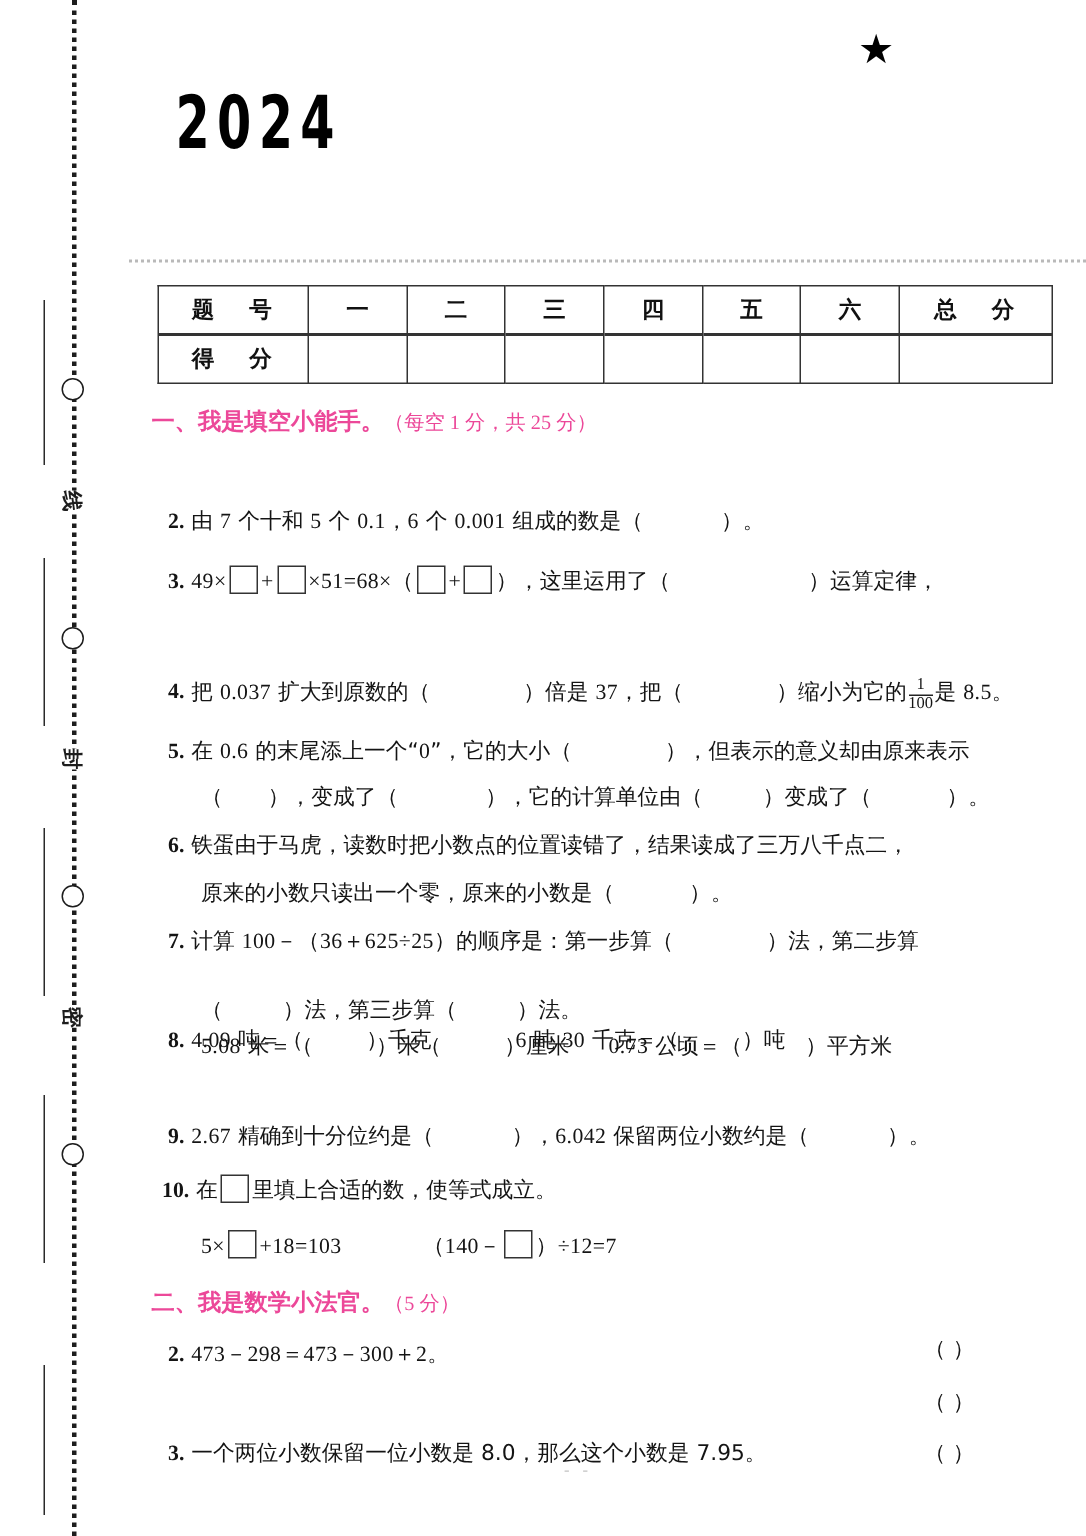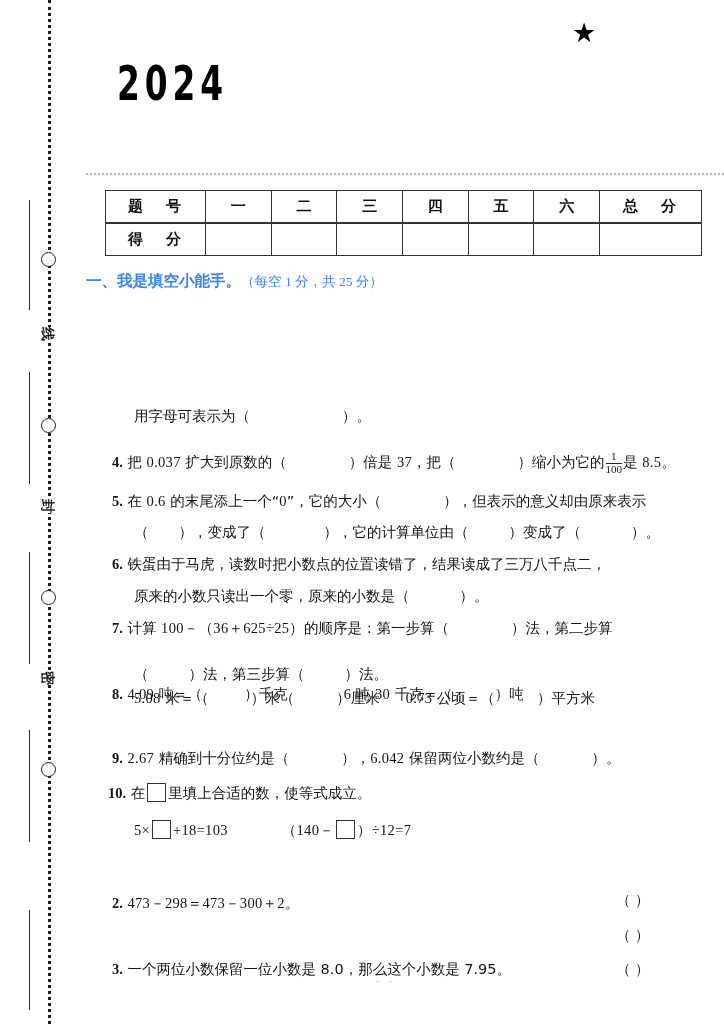--- a/index.html
+++ b/index.html
@@ -112,22 +112,23 @@
   .score-table tr:first-child td { border-bottom-width: 2px; }
   .score-table td.rowhead { width: 90px; letter-spacing: 9px; padding-left: 8px; text-align: center; }
   .score-table td.total   { width: 92px; letter-spacing: 9px; padding-left: 8px; }
 
   
   .sec-head {
     position: absolute;
     font-family: "DejaVu Sans", "Liberation Sans", sans-serif;
     font-weight: bold;
     font-size: 15.5px;
-    color: #3b82f6;
+    color: #ec4899;
     white-space: nowrap;
+    margin-left: 15px;
   }
   .sec-head .pts {
     font-weight: normal;
     font-size: 13.5px;
     font-family: "Liberation Serif", serif;
   }
 
   .q {
     position: absolute;
     font-family: "DejaVu Sans", "Liberation Sans", sans-serif;
@@ -230,23 +231,28 @@
       <td></td>
     </tr>
   </tbody>
     </table>
 
   <div class="sec-head" style="left:0px; top:271px">
     <span>一、我是填空小能手。</span><span class="pts">（每空 1 分，共 25 分）</span>
   </div>
 
 
-
-  <div class="q" style="left:48px; top:409px">
-    <span>用字母可表示为（<span class="blank" style="width:92px"></span>）。</span>
+  <div class="q" style="left:26px; top:341px">
+    <span class="num">2.</span>
+    <span>由 <span class="mono">7</span> 个十和 <span class="mono">5</span> 个 <span class="mono">0.1</span>，<span class="mono">6</span> 个 <span class="mono">0.001</span> 组成的数是（<span class="blank" style="width:52px"></span>）。</span>
+  </div>
+
+  <div class="q" style="left:26px; top:377px">
+    <span class="num">3.</span>
+    <span class="mono">49×</span><span class="boxcell"></span><span class="mono">+</span><span class="boxcell"></span><span class="mono">×51=68×（</span><span class="boxcell"></span><span class="mono">+</span><span class="boxcell"></span><span class="mono">）</span><span>，这里运用了（<span class="blank" style="width:92px"></span>）运算定律，</span>
   </div>
 
   <div class="q" style="left:26px; top:451px">
     <span class="num">4.</span>
     <span>把 <span class="mono">0.037</span> 扩大到原数的（<span class="blank" style="width:62px"></span>）倍是 <span class="mono">37</span>，把（<span class="blank" style="width:62px"></span>）缩小为它的<span class="frac"><span class="numr">1</span><span class="den">100</span></span>是 <span class="mono">8.5</span>。</span>
   </div>
 
   <div class="q" style="left:26px; top:494px">
     <span class="num">5.</span>
     <span>在 <span class="mono">0.6</span> 的末尾添上一个“<span class="mono">0</span>”，它的大小（<span class="blank" style="width:62px"></span>），但表示的意义却由原来表示</span>
@@ -285,20 +291,23 @@
   </div>
 
   <div class="q" style="left:22px; top:783px">
     <span class="num">10.</span>
     <span>在<span class="boxcell"></span>里填上合适的数，使等式成立。</span>
   </div>
   <div class="q" style="left:48px; top:820px">
     <span class="mono">5×</span><span class="boxcell"></span><span class="mono">+18=103</span><span class="blank" style="width:54px"></span><span class="mono">（140－</span><span class="boxcell"></span><span class="mono">）÷12=7</span>
   </div>
 
+  <div class="sec-head" style="left:0px; top:858px">
+    <span>二、我是数学小法官。</span><span class="pts">（5 分）</span>
+  </div>
 
   <div class="q" style="left:530px; top:893px">（      ）</div>
 
   <div class="q" style="left:26px; top:896px">
     <span class="num">2.</span>
     <span class="mono">473－298＝473－300＋2。</span>
   </div>
   <div class="q" style="left:530px; top:928px">（      ）</div>
 
   <div class="q" style="left:26px; top:962px">

